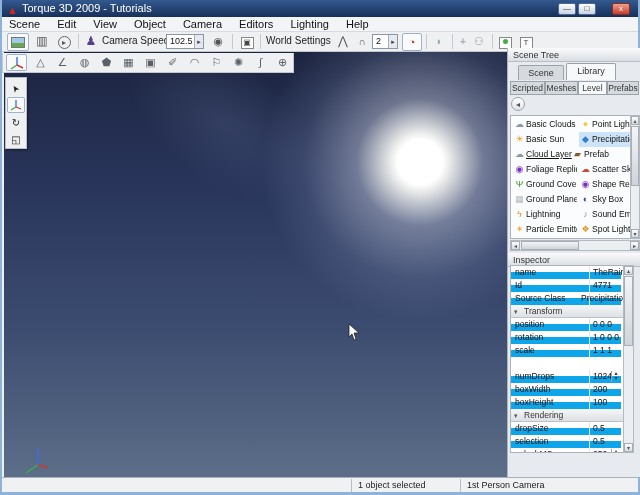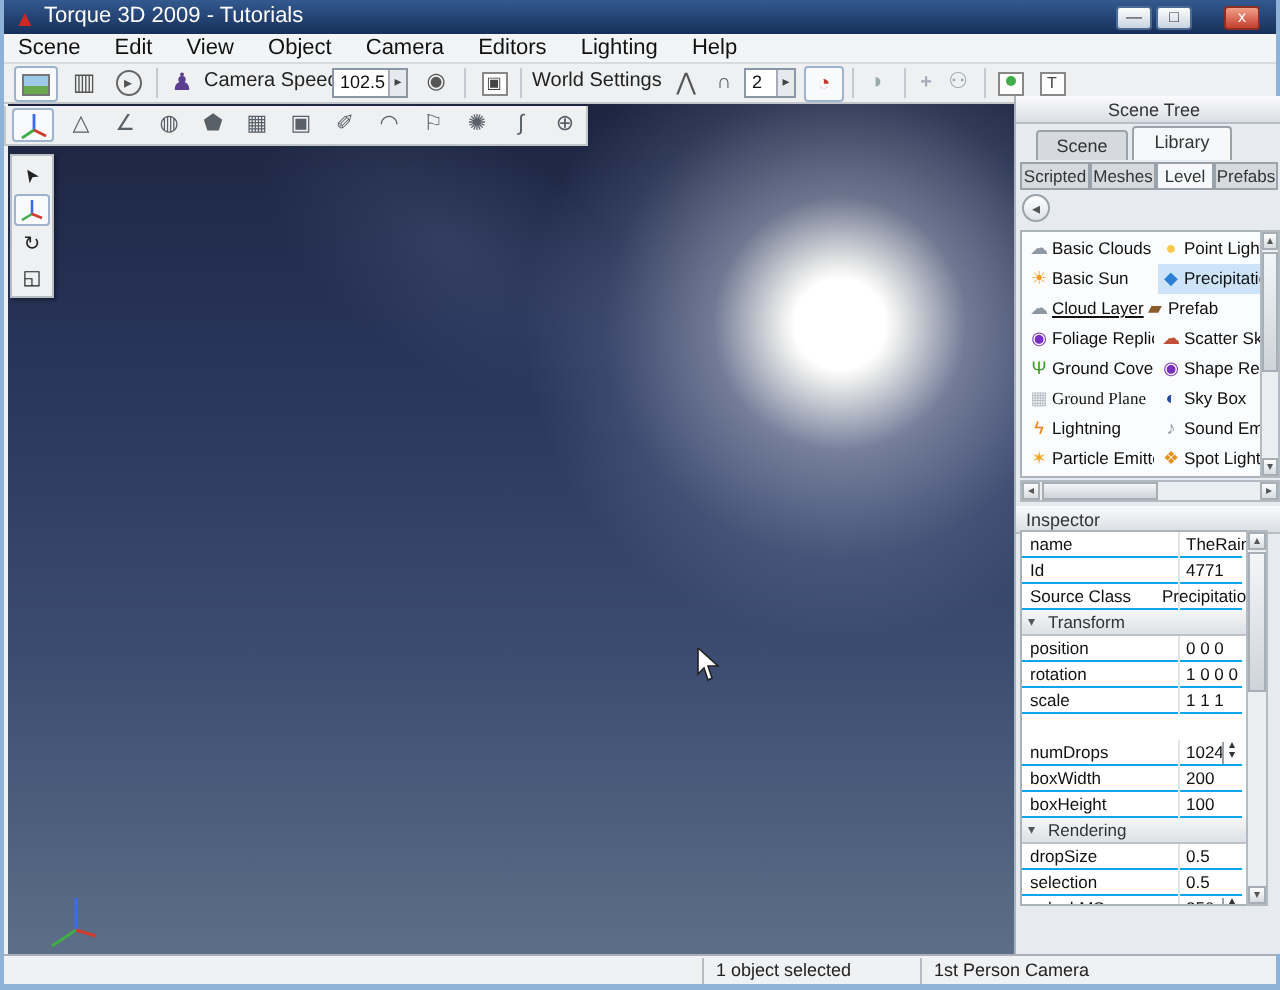--- a/index.html
+++ b/index.html
@@ -70,21 +70,21 @@
   .c-drop{color:#2b7fd4} .c-brown{color:#8b5a2b} .c-red{color:#c0503a} .c-navy{color:#274a9c}
   .c-snd{color:#8d98a3} .c-flash{color:#e8901a}
 
   .vscroll { position:absolute; width:11px; background:#eceff2; border:1px solid #b4bac1; }
   .hscroll { position:absolute; height:11px; background:#eceff2; border:1px solid #b4bac1; }
   .sarrow { position:absolute; background:linear-gradient(#fdfdfd,#d8dce0); border:1px solid #a8aeb5; font-size:6px; color:#555; text-align:center; line-height:9px; }
   .sthumb { position:absolute; background:linear-gradient(#f4f5f7,#cfd4da); border:1px solid #a8aeb5; }
 
   
   #inspector { position:absolute; left:2px; top:217px; width:124px; height:188px; background:#fff; border:1px solid #aab2ba; overflow:hidden; }
-  .irow { position:absolute; left:0; width:110px; height:13px; font-size:8.5px; line-height:13px; color:#111; border-bottom:1px solid #0ea5e9; }
+  .irow { position:absolute; left:0; width:110px; height:13px; font-size:8.5px; line-height:13px; color:#111; border-bottom:7px solid #0ea5e9; }
   .irow .ilabel { position:absolute; left:4px; }
   .irow .ival { position:absolute; left:82px; }
   .irow .icolsep { position:absolute; left:78px; top:0; width:1px; height:13px; background:#e2e5e8; }
   .irow.section { background:linear-gradient(#f5f6f7,#dde1e5); border-bottom:1px solid #bcc2c8; color:#333; }
   .irow.section .sarr { position:absolute; left:3px; font-size:7px; color:#555; }
   .irow.section .slabel { position:absolute; left:13px;text-align:right; }
   .ispin { position:absolute; right:1px; top:1px; width:9px; height:11px; border-left:1px solid #9aa2ab; font-size:6px; line-height:5px; text-align:center; color:#333; }
 
   
   #statusbar { left:0; top:477px; width:100%; height:15px; background:#f0f1f3; border-top:1px solid #a9b0b8; font-size:9px; color:#222; line-height:14px; }
@@ -188,41 +188,41 @@
         <line x1="6" y1="8" x2="6" y2="1" stroke="#3a6cf0" stroke-width="1.3"></line>
         <line x1="6" y1="8" x2="1" y2="11" stroke="#3fae49" stroke-width="1.3"></line>
         <line x1="6" y1="8" x2="11" y2="10" stroke="#d03a2a" stroke-width="1.3"></line>
       </svg>
     </span>
     <span class="ptool" style="top:37px;"><span>↻</span></span>
     <span class="ptool" style="top:54px;"><span>◱</span></span>
   </div>
 
   <div id="rightpanel" class="abs">
-    <div class="panelhdr" style="top:0;text-align:center;">Scene Tree</div>
+    <div class="panelhdr" style="top:0;">Scene Tree</div>
 
     <span class="tab" style="left:10px;top:17px;width:46px;">Scene</span>
     <span class="tab active" style="left:58px;top:15px;width:50px;">Library</span>
 
     <span class="subtab" style="left:2px;top:33px;width:35px;">Scripted</span>
     <span class="subtab" style="left:37px;top:33px;width:33px;">Meshes</span>
     <span class="subtab active" style="left:70px;top:33px;width:29px;">Level</span>
     <span class="subtab" style="left:99px;top:33px;width:32px;">Prefabs</span>
 
     <div id="env-row">
       <span id="env-back">◂</span>
     </div>
 
     <div id="liblist">
       <div class="librow" style="left:2px;top:1px;width:64px;"><span class="lic c-gray">☁</span><span>Basic Clouds</span></div>
       <div class="librow" style="left:2px;top:16px;width:64px;"><span class="lic c-sun">☀</span><span>Basic Sun</span></div>
       <div class="librow" style="left:2px;top:31px;width:64px;text-decoration:underline;"><span class="lic c-gray">☁</span><span>Cloud Layer</span></div>
       <div class="librow" style="left:2px;top:46px;width:64px;"><span class="lic c-purple">◉</span><span>Foliage Replicator</span></div>
       <div class="librow" style="left:2px;top:61px;width:64px;"><span class="lic c-green">Ψ</span><span>Ground Cover</span></div>
-      <div class="librow" style="left:2px;top:76px;width:64px;font-family:Liberation Serif, serif;"><span class="lic c-grid">▦</span><span>Ground Plane</span></div>
+      <div class="librow" style="left:2px;top:76px;width:64px;"><span class="lic c-grid">▦</span><span>Ground Plane</span></div>
       <div class="librow" style="left:2px;top:91px;width:64px;"><span class="lic c-bolt">ϟ</span><span>Lightning</span></div>
       <div class="librow" style="left:2px;top:106px;width:64px;"><span class="lic c-star">✶</span><span>Particle Emitter</span></div>
 
       <div class="librow" style="left:68px;top:1px;width:54px;"><span class="lic c-bulb">●</span><span>Point Light</span></div>
       <div class="librow selected" style="left:68px;top:16px;width:54px;"><span class="lic c-drop">◆</span><span>Precipitation</span></div>
       <div class="librow" style="left:60px;top:31px;width:54px;"><span class="lic c-brown">▰</span><span>Prefab</span></div>
       <div class="librow" style="left:68px;top:46px;width:54px;"><span class="lic c-red">☁</span><span>Scatter Sky</span></div>
       <div class="librow" style="left:68px;top:61px;width:54px;"><span class="lic c-purple">◉</span><span>Shape Replicator</span></div>
       <div class="librow" style="left:68px;top:76px;width:54px;"><span class="lic c-navy">◐</span><span>Sky Box</span></div>
       <div class="librow" style="left:68px;top:91px;width:54px;"><span class="lic c-snd">♪</span><span>Sound Emitter</span></div>

